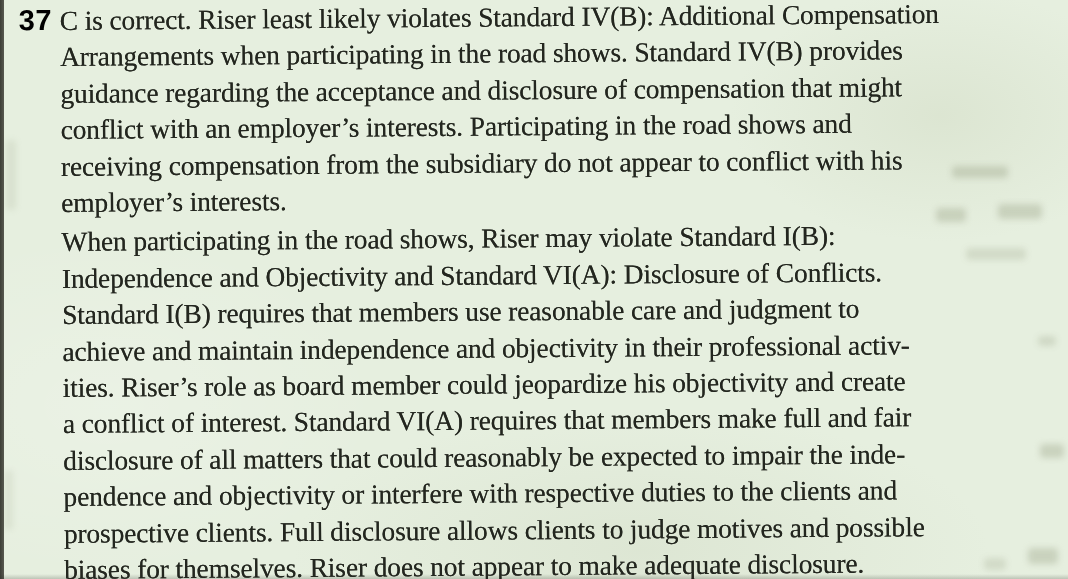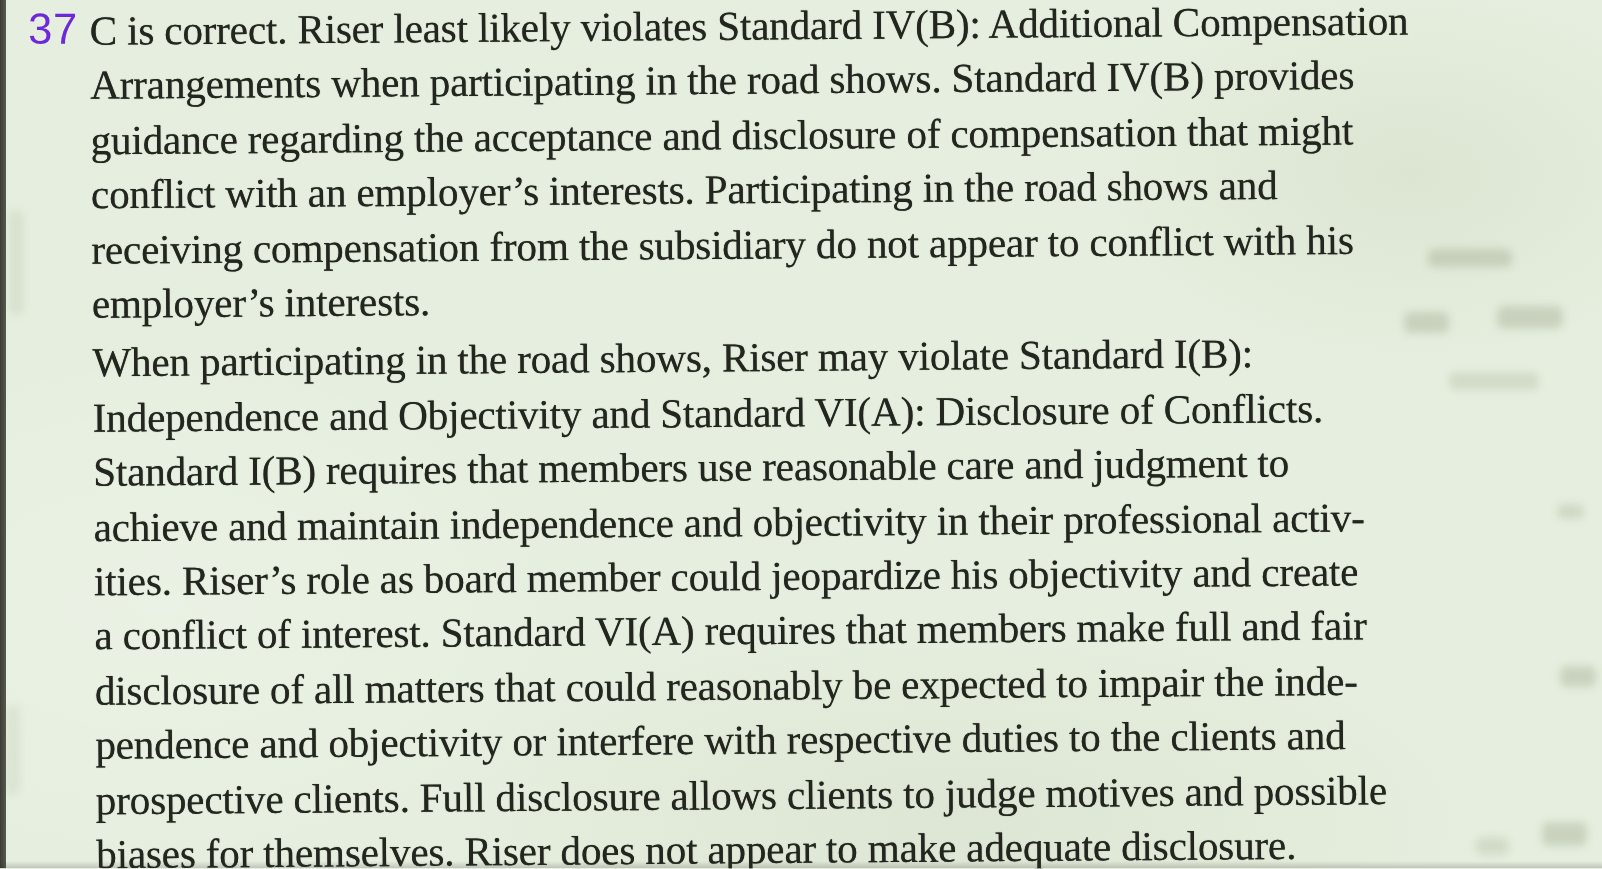--- a/index.html
+++ b/index.html
@@ -51,24 +51,24 @@
     transform: rotate(-0.45deg);
     transform-origin: 50px 300px;
     color: #23261f;
     z-index: 2;
   }
   .item-number {
     position: absolute;
     left: 21px;
     top: 1px;
     font-family: "Liberation Sans", sans-serif;
-    font-weight: 400;
+    font-weight: 700;
     font-size: 29px;
     line-height: 32px;
-    color: #6d28d9;
+    color: #000000;
     letter-spacing: 0.5px;
   }
   .para {
     margin: 0 0 0 62px;
     width: 1002px;
     font-size: 27.5px;
     line-height: 36.4px;
     letter-spacing: -0.15px;
     text-shadow: 0 0 0.5px rgba(30,34,26,0.8);
   }

